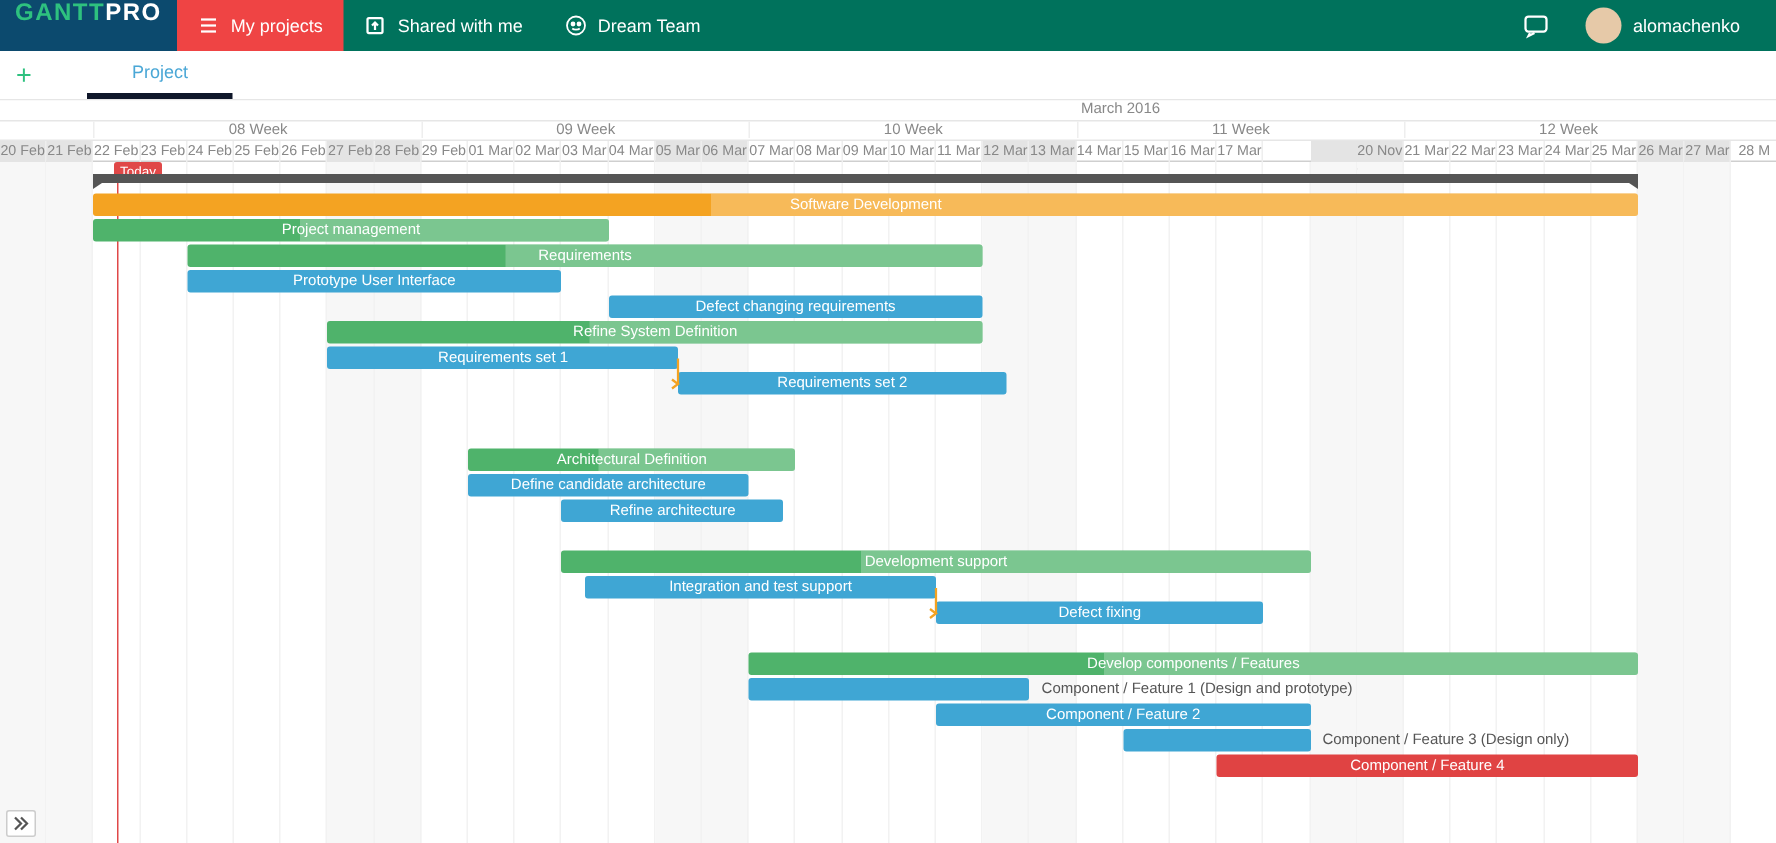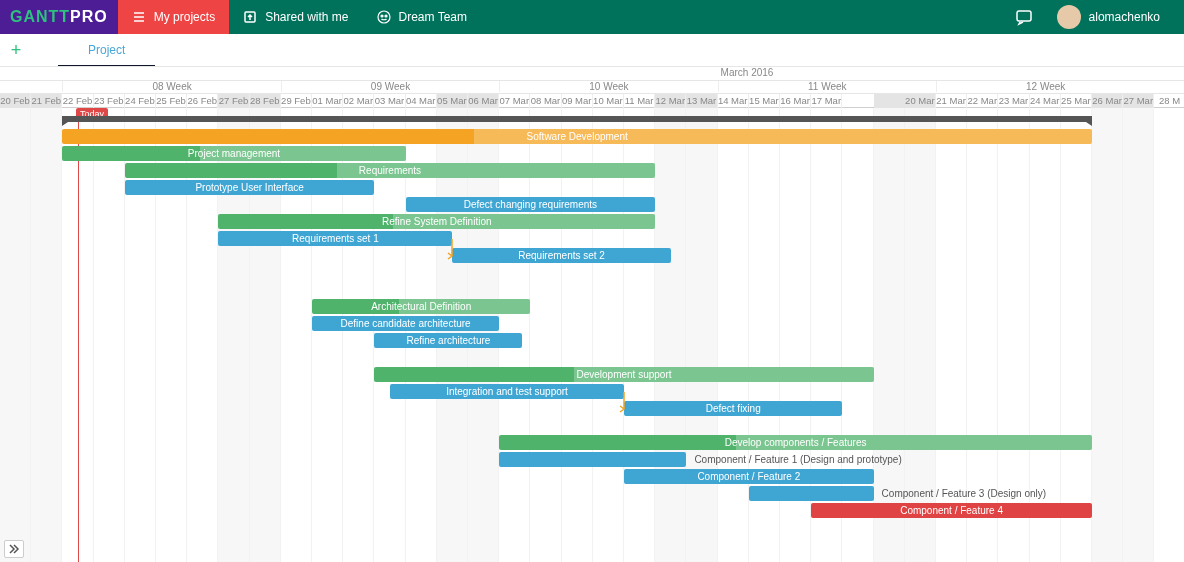--- a/index.html
+++ b/index.html
@@ -1,29 +1,29 @@
 <!DOCTYPE html>
 <html><head>
 <meta charset="utf-8">
 <style>
 *{margin:0;padding:0;box-sizing:border-box;font-family:Arial,Helvetica,sans-serif}
 html,body{width:1184px;height:562px;overflow:hidden;background:#fff}
 .topbar{height:34px;background:#00725c;display:flex;align-items:center;color:#fff;font-size:12px}
-.logo{display:flex;align-items:center;height:34px;padding:0 10px;font-weight:700;letter-spacing:1px;font-size:16px;color:#2ec17f;background:#4c1d95}
+.logo{display:flex;height:34px;padding:0 10px;font-weight:700;letter-spacing:1px;font-size:16px;color:#2ec17f;background:#0c4a6e}
 .logo span.pro{color:#fff}
 .hdr-item{display:flex;align-items:center;height:34px;padding:0 14px;cursor:pointer}
 .hdr-item.active{background:#ef4444}
 .hdr-item .lbl{margin-left:8px;white-space:nowrap}
 .hdr-spacer{flex:1}
 .avatar{width:24px;height:24px;border-radius:50%;background:#e6c9a8;margin-right:8px;display:inline-block}
 .msg-icon{margin-right:10px;cursor:pointer}
 .tabs{height:33px;border-bottom:1px solid #e6e6e6;display:flex;align-items:stretch;padding-left:4px;background:#fff}
 .add-tab{width:24px;display:flex;align-items:center;justify-content:center;cursor:pointer}
 .plus{font-size:18px;color:#2ec17f;font-weight:300}
-.tab{padding:0 30px;display:flex;align-items:center;font-size:12px;color:#4aa7d6;border-bottom:1px solid #0f172a;margin-left:30px;cursor:pointer}
+.tab{padding:0 30px;display:flex;align-items:center;font-size:12px;color:#4aa7d6;border-bottom:4px solid #0f172a;margin-left:30px;cursor:pointer}
 .timeline-hdr{position:relative;background:#fff}
 .month-row{height:14px;border-bottom:1px solid #e6e6e6;font-size:10px;color:#888;position:relative}
 .month-lbl{position:absolute;top:0;text-align:center}
 .week-row{height:13px;border-bottom:1px solid #e6e6e6;position:relative;font-size:10px;color:#888}
 .week-lbl{position:absolute;top:0;text-align:center}
 .day-row{height:14px;border-bottom:1px solid #cfcfcf;position:relative;font-size:9.5px;color:#888}
 .day-cell{position:absolute;top:0;height:14px;text-align:center;border-right:1px solid #eee;line-height:14px}
 .day-cell.wknd{background:#e4e4e4;color:#888}
 .chart{position:relative;height:454px;overflow:hidden}
 .grid-col{position:absolute;top:0;bottom:0;border-right:1px solid #f2f2f2}
@@ -134,21 +134,21 @@
       <div class="day-cell" style="left: 592.8px; width: 31.2px;">10 Mar</div>
       <div class="day-cell" style="left: 624px; width: 31.2px;">11 Mar</div>
       <div class="day-cell wknd" style="left: 655.2px; width: 31.2px;">12 Mar</div>
       <div class="day-cell wknd" style="left: 686.4px; width: 31.2px;">13 Mar</div>
       <div class="day-cell" style="left: 717.6px; width: 31.2px;">14 Mar</div>
       <div class="day-cell" style="left: 748.8px; width: 31.2px;">15 Mar</div>
       <div class="day-cell" style="left: 780px; width: 31.2px;">16 Mar</div>
       <div class="day-cell" style="left: 811.2px; width: 31.2px;">17 Mar</div>
       <div class="day-cell" style="left: 883px; width: 31.2px; font-family: Liberation Mono, monospace;">18 Mar</div>
       <div class="day-cell wknd" style="left: 873.6px; width: 31.2px; padding-left: 34px;">19 Mar</div>
-      <div class="day-cell wknd" style="left: 904.8px; width: 31.2px;">20 Mar</div>
+      <div class="day-cell wknd" style="left: 904.8px; width: 31.2px;">20 Nov</div>
       <div class="day-cell" style="left: 936px; width: 31.2px;">21 Mar</div>
       <div class="day-cell" style="left: 967.2px; width: 31.2px;">22 Mar</div>
       <div class="day-cell" style="left: 998.4px; width: 31.2px;">23 Mar</div>
       <div class="day-cell" style="left: 1029.6px; width: 31.2px;">24 Mar</div>
       <div class="day-cell" style="left: 1060.8px; width: 31.2px;">25 Mar</div>
       <div class="day-cell wknd" style="left: 1092px; width: 31.2px;">26 Mar</div>
       <div class="day-cell wknd" style="left: 1123.2px; width: 31.2px;">27 Mar</div>
       <div class="day-cell" style="left: 1154.4px; width: 31.2px;">28 M</div>
     </div>
 </div>

